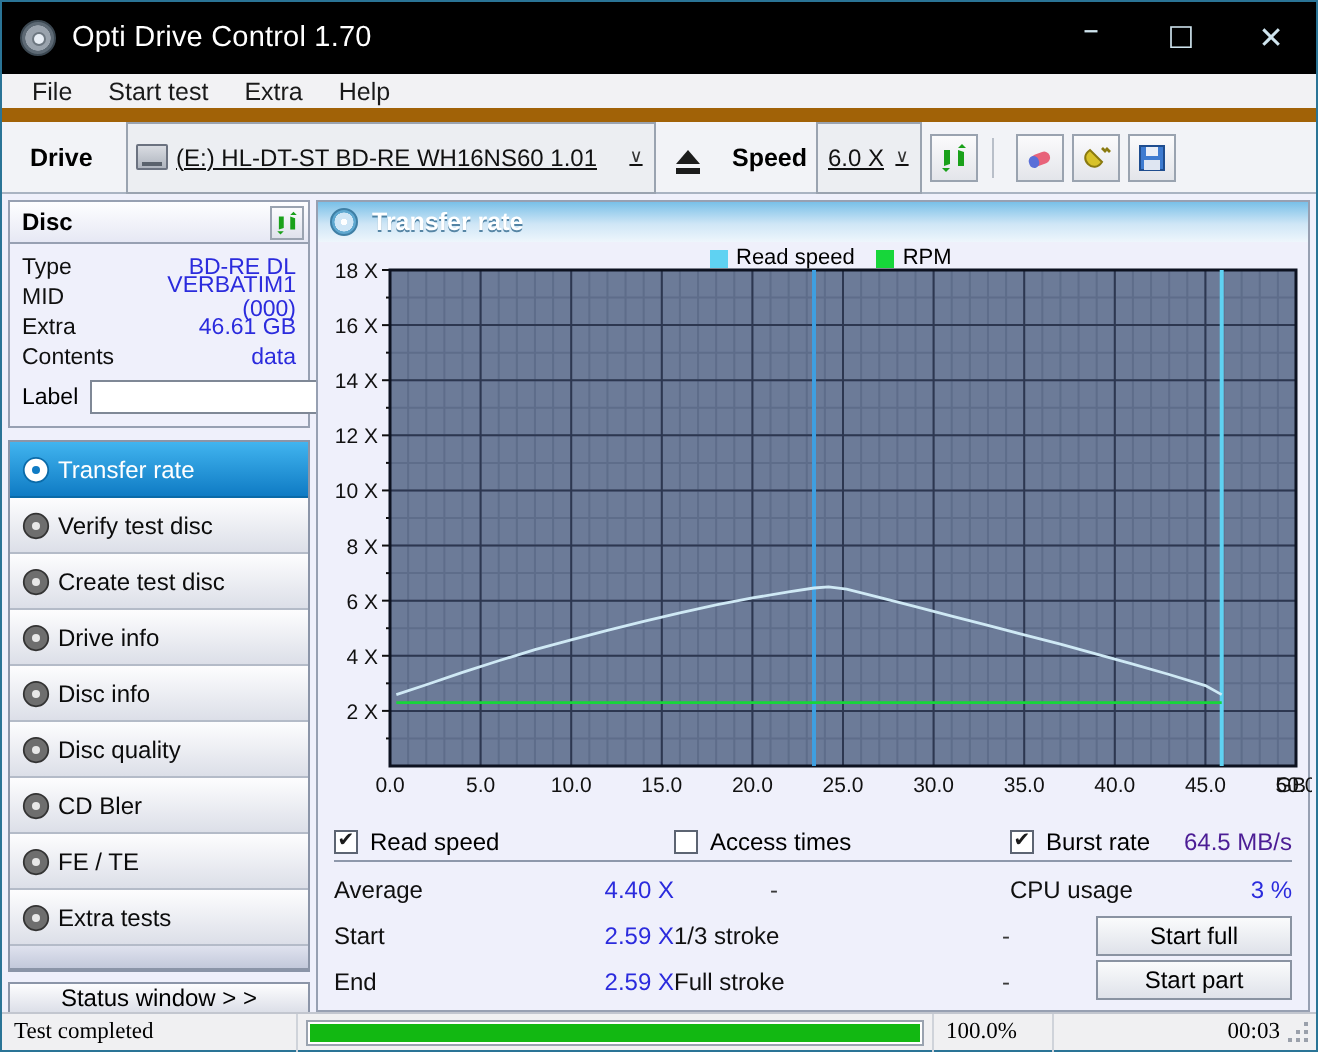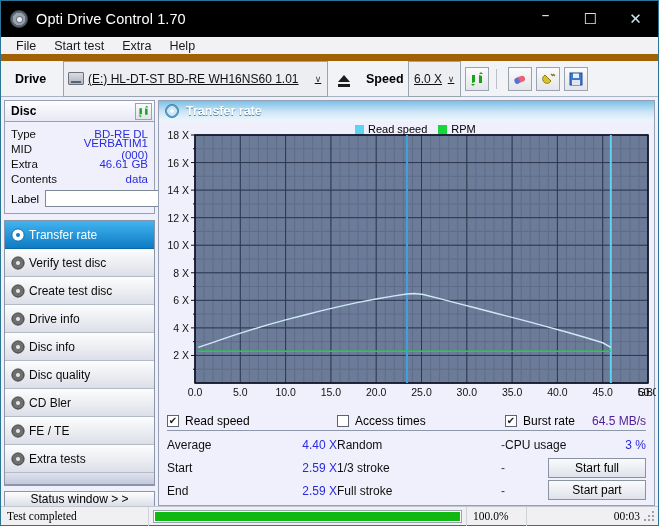--- a/index.html
+++ b/index.html
@@ -676,21 +676,20 @@
             <span class="sv">2.59 X</span>
           </div>
         </div>
 
         <div class="col col2">
           <div class="col-head">
             <span class="chk"></span>
             <span class="ctitle">Access times</span>
           </div>
           <div class="srow">
-            <span class="sk">Random</span>
             <span class="sv dash">-</span>
           </div>
           <div class="srow">
             <span class="sk">1/3 stroke</span>
             <span class="sv dash">-</span>
           </div>
           <div class="srow">
             <span class="sk">Full stroke</span>
             <span class="sv dash">-</span>
           </div>

